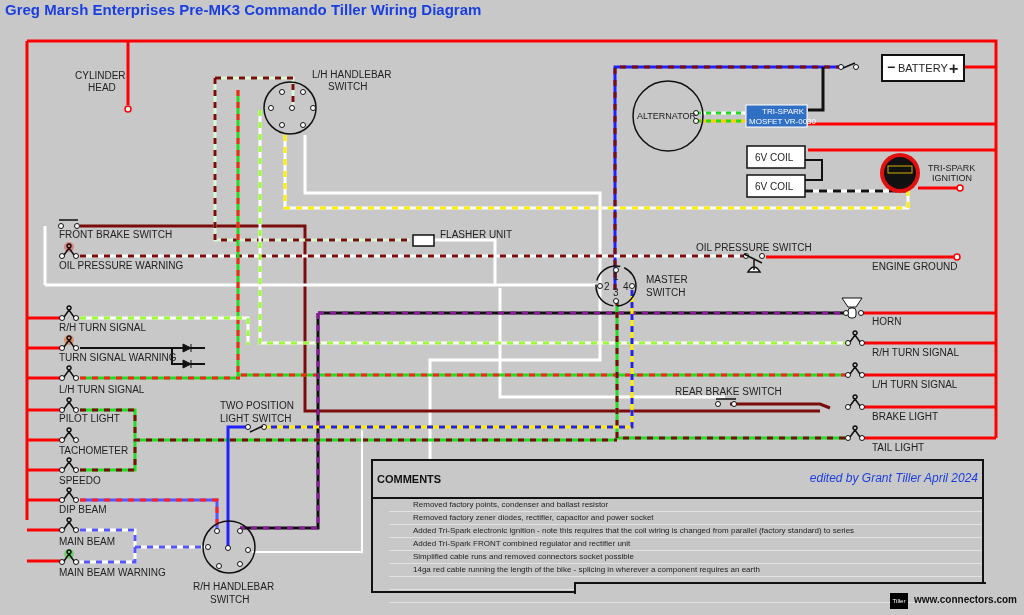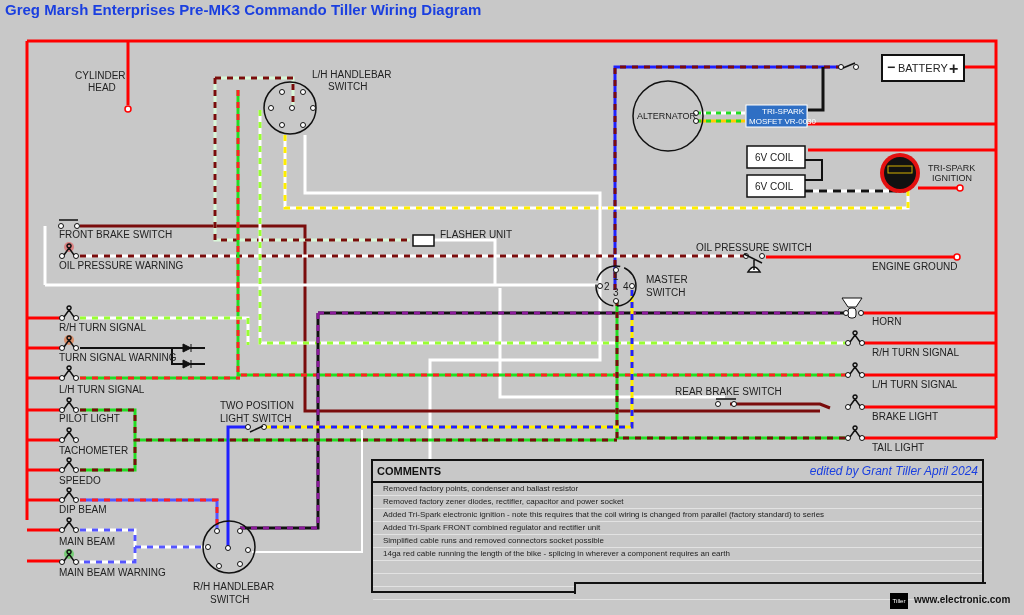--- a/index.html
+++ b/index.html
@@ -2,24 +2,24 @@
 <html><head>
 <meta charset="utf-8">
 <style>
   html,body{margin:0;padding:0;}
   body{width:1024px;height:615px;background:#c8c8c8;position:relative;overflow:hidden;font-family:"Liberation Sans",sans-serif;}
   #title{position:absolute;left:5px;top:1px;font-weight:bold;font-size:15px;color:#1a3fe0;}
   svg#diagram{position:absolute;left:0;top:0;}
   .lbl{font-family:"Liberation Sans",sans-serif;font-size:10px;fill:#222;}
   .lblw{font-family:"Liberation Sans",sans-serif;font-size:8px;fill:#fff;}
   #comments{position:absolute;left:371px;top:459px;width:609px;height:130px;border:2px solid #111;background:#c8c8c8;font-size:8px;color:#222;}
-  #comments .hdr{display:flex;justify-content:space-between;align-items:center;height:12px;border-bottom:2px solid #111;padding:4px 4px;}
+  #comments .hdr{display:flex;justify-content:space-between;align-items:flex-end;height:12px;border-bottom:2px solid #111;padding:12px 4px;}
   #comments .hdr .t{font-weight:bold;font-size:11px;color:#111;}
   #comments .hdr .ed{font-style:italic;color:#1a3fe0;font-size:12px;}
-  #comments .row{height:12px;line-height:12px;border-bottom:1px solid #e2e2e2;padding-left:10px;white-space:nowrap;overflow:hidden;}
+  #comments .row{height:12px;line-height:12px;border-bottom:1px solid #e2e2e2;padding-left:24px;white-space:nowrap;overflow:hidden;margin-left:16px;}
   #footer-cut{position:absolute;left:574px;top:582px;width:410px;height:10px;background:#c8c8c8;border-top:2px solid #111;border-left:2px solid #111;}
   #logo{position:absolute;left:890px;top:593px;width:18px;height:16px;background:#000;color:#fff;font-size:6px;text-align:center;line-height:16px;}
   #site{position:absolute;left:914px;top:594px;font-weight:bold;font-size:10px;color:#111;}
 </style>
 </head>
 <body>
 
 <div id="title">Greg Marsh Enterprises Pre-MK3 Commando Tiller Wiring Diagram</div>
 
 <svg id="diagram" width="1024" height="615">
@@ -275,13 +275,13 @@
   <div class="row">Added Tri-Spark electronic ignition - note this requires that the coil wiring is changed from parallel (factory standard) to series</div>
   <div class="row">Added Tri-Spark FRONT  combined regulator and rectifier unit</div>
   <div class="row">Simplified cable runs and removed connectors socket possible</div>
   <div class="row">14ga red cable running the length of the bike - splicing in wherever a component requires an earth</div>
   <div class="row"></div>
   <div class="row"></div>
   <div class="row"></div>
 </div>
 <div id="footer-cut"></div>
 <div id="logo">Tiller</div>
-<div id="site">www.electronic.com</div>
+<div id="site">www.connectors.com</div>
 
 </body></html>

